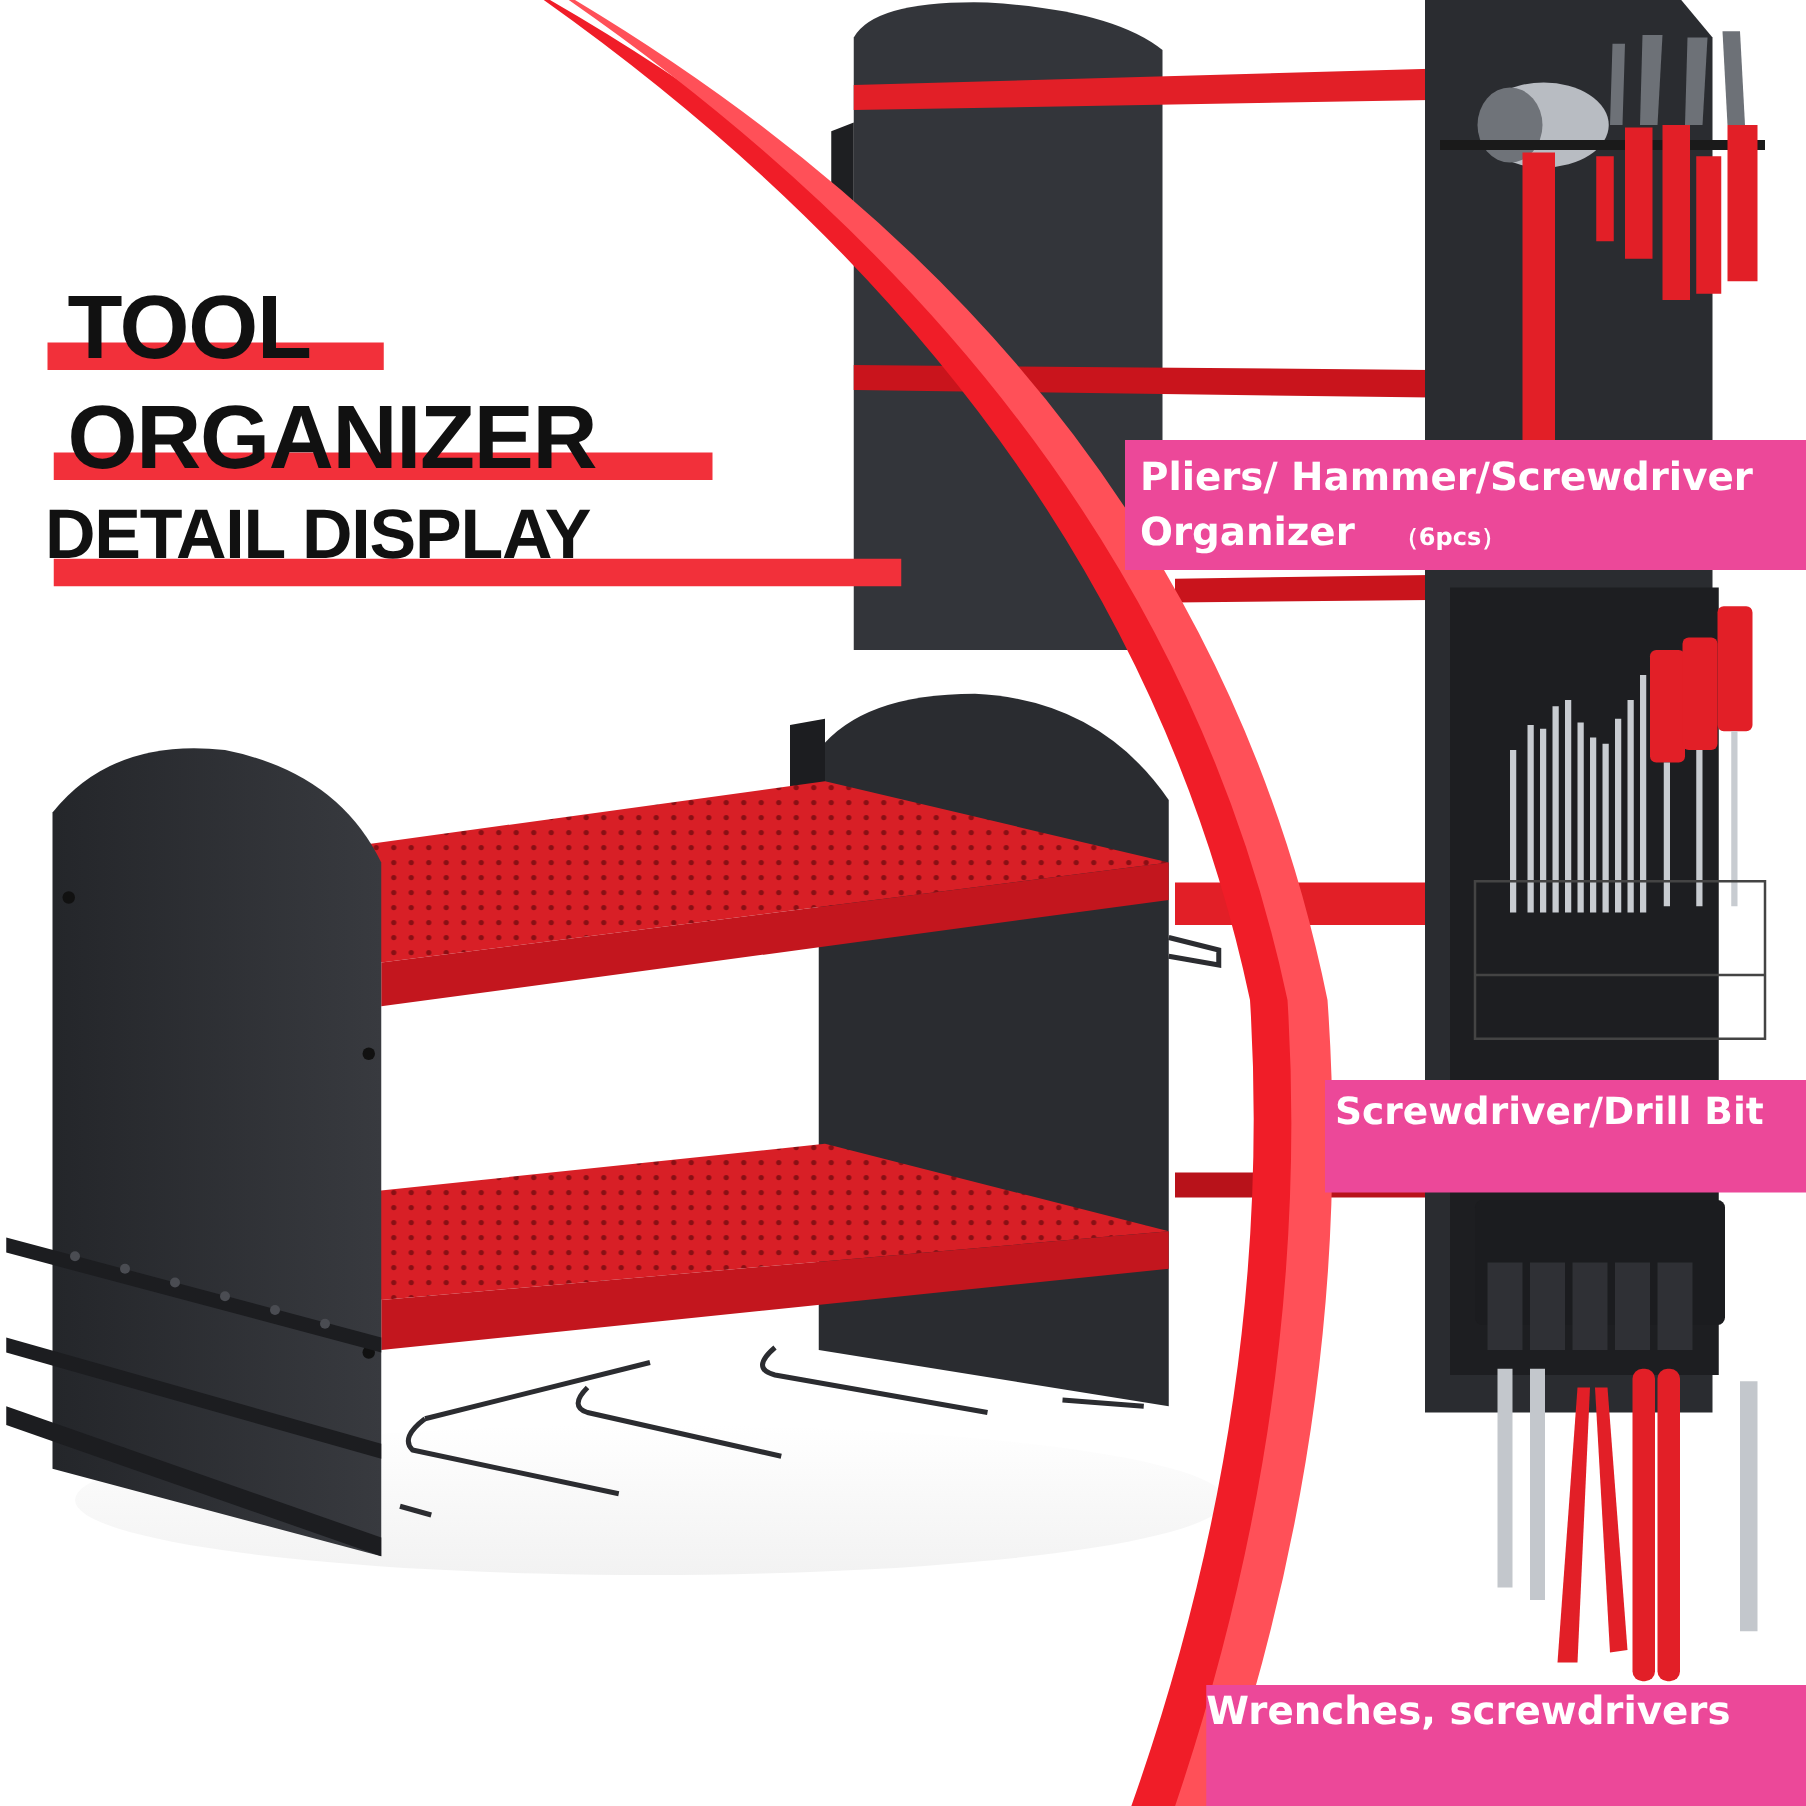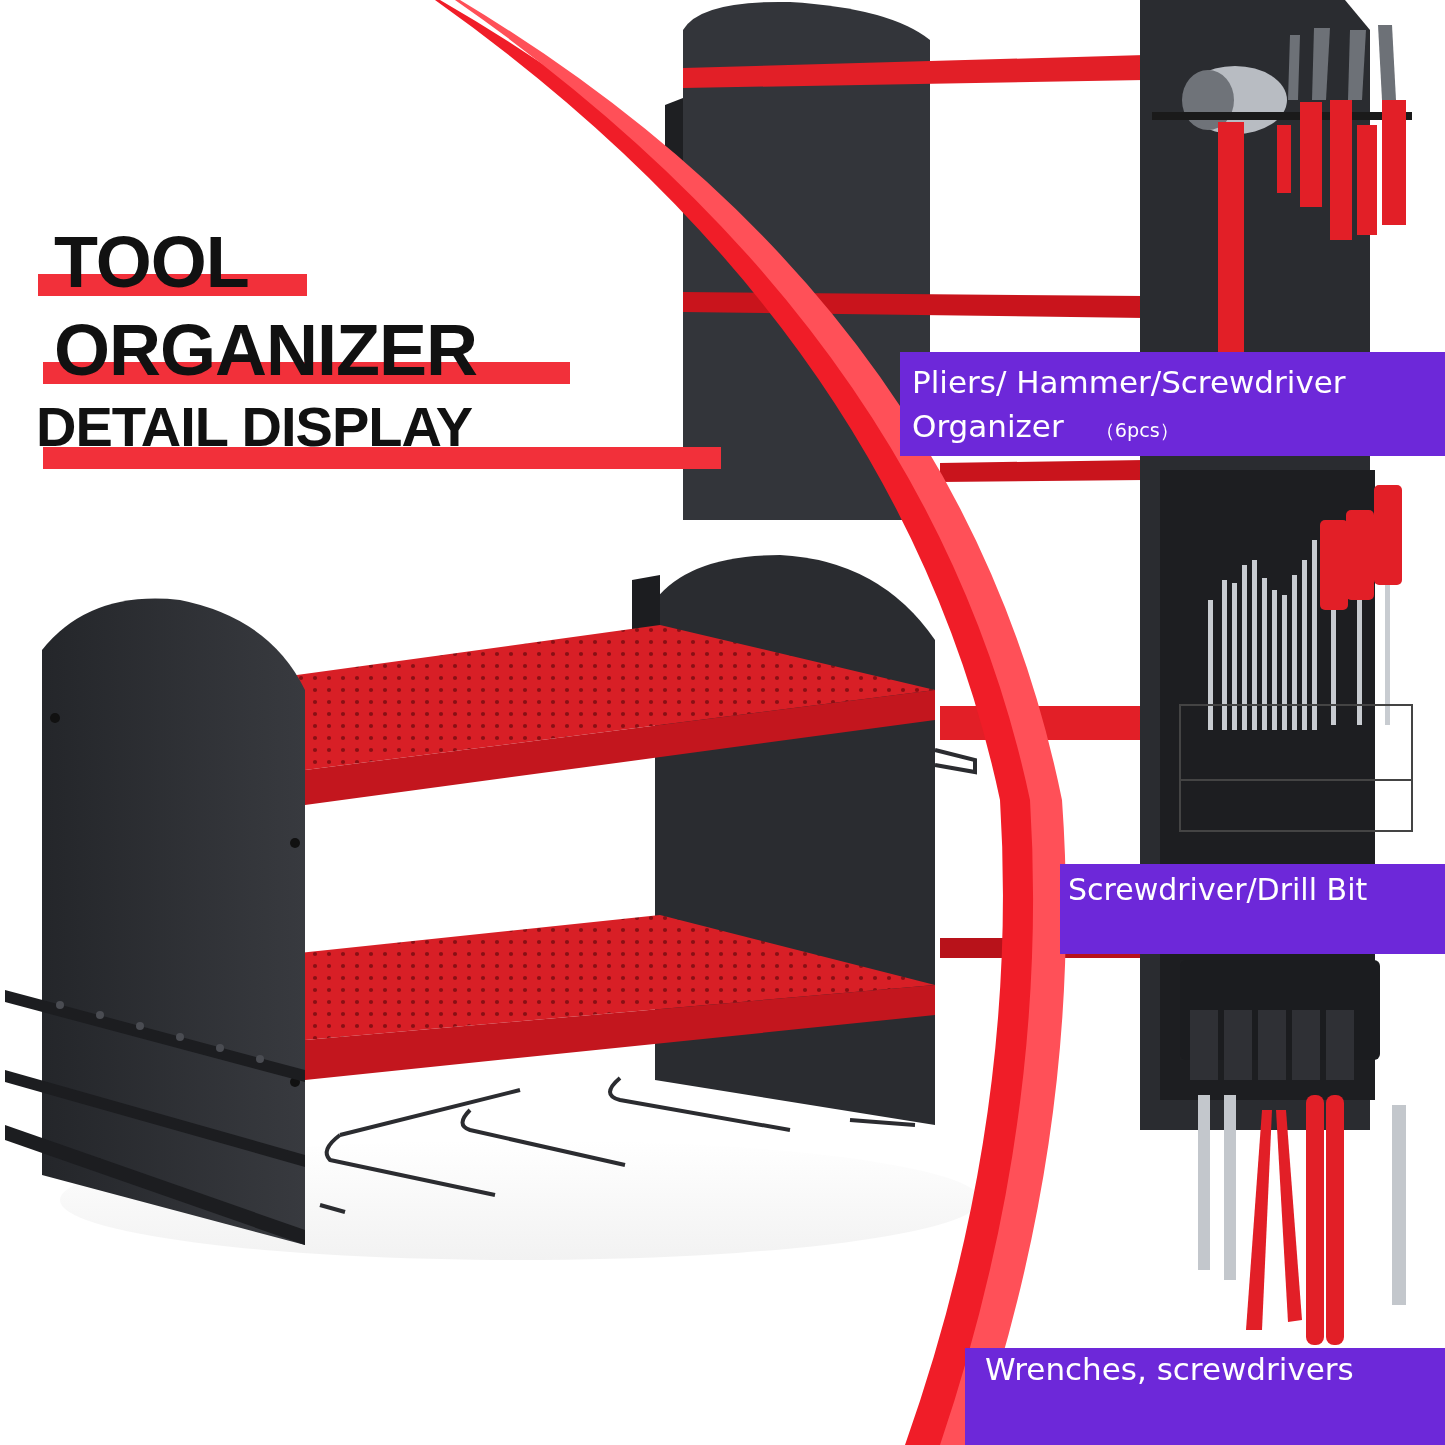--- a/index.html
+++ b/index.html
@@ -10,26 +10,26 @@
     .title-line { position: absolute; font-family: "Liberation Sans", sans-serif; font-weight: 700; color: #111; letter-spacing: -1px; line-height: 1; z-index: 3; text-align: center; }
     .title-bar { position: absolute; background: #f2303a; z-index: 2; }
     #t1 { left: 54px; top: 226px; font-size: 72px; }
     #b1 { left: 38px; top: 274px; width: 269px; height: 22px; }
     #t2 { left: 54px; top: 314px; font-size: 72px; }
     #b2 { left: 43px; top: 362px; width: 527px; height: 22px; }
     #t3 { left: 36px; top: 399px; font-size: 56px; }
     #b3 { left: 43px; top: 447px; width: 678px; height: 22px; }
 
     
-    .label { position: absolute; background: #6d28d9; color: #fff; font-family: "DejaVu Sans", sans-serif; font-weight: 400; z-index: 6; box-sizing: border-box; }
+    .label { position: absolute; background: #ec4899; color: #fff; font-family: "DejaVu Sans", sans-serif; font-weight: 700; z-index: 6; box-sizing: border-box; }
     .label .line { display: block; white-space: nowrap; }
     .label .count { font-size: 0.62em; margin-left: 32px; }
     #lab1 { left: 900px; top: 352px; width: 545px; height: 104px; padding: 8px 0 0 12px; font-size: 31px; line-height: 44px; }
     #lab2 { left: 1060px; top: 864px; width: 414px; height: 90px; padding: 6px 0 0 8px; font-size: 30px; line-height: 40px; }
-    #lab3 { left: 965px; top: 1348px; width: 480px; height: 97px; padding: 0 0 0 20px; font-size: 31px; line-height: 42px; }
+    #lab3 { left: 965px; top: 1348px; width: 480px; height: 97px; padding: 0 0 0 0; font-size: 31px; line-height: 42px; }
 
     svg.art { position: absolute; left: 0; top: 0; z-index: 1; }
     svg.arc { position: absolute; left: 0; top: 0; z-index: 4; pointer-events: none; }
   </style>
 </head>
 <body>
 
 <div class="stage">
 
   <svg class="art" width="1445" height="1445" viewBox="0 0 1445 1445">

